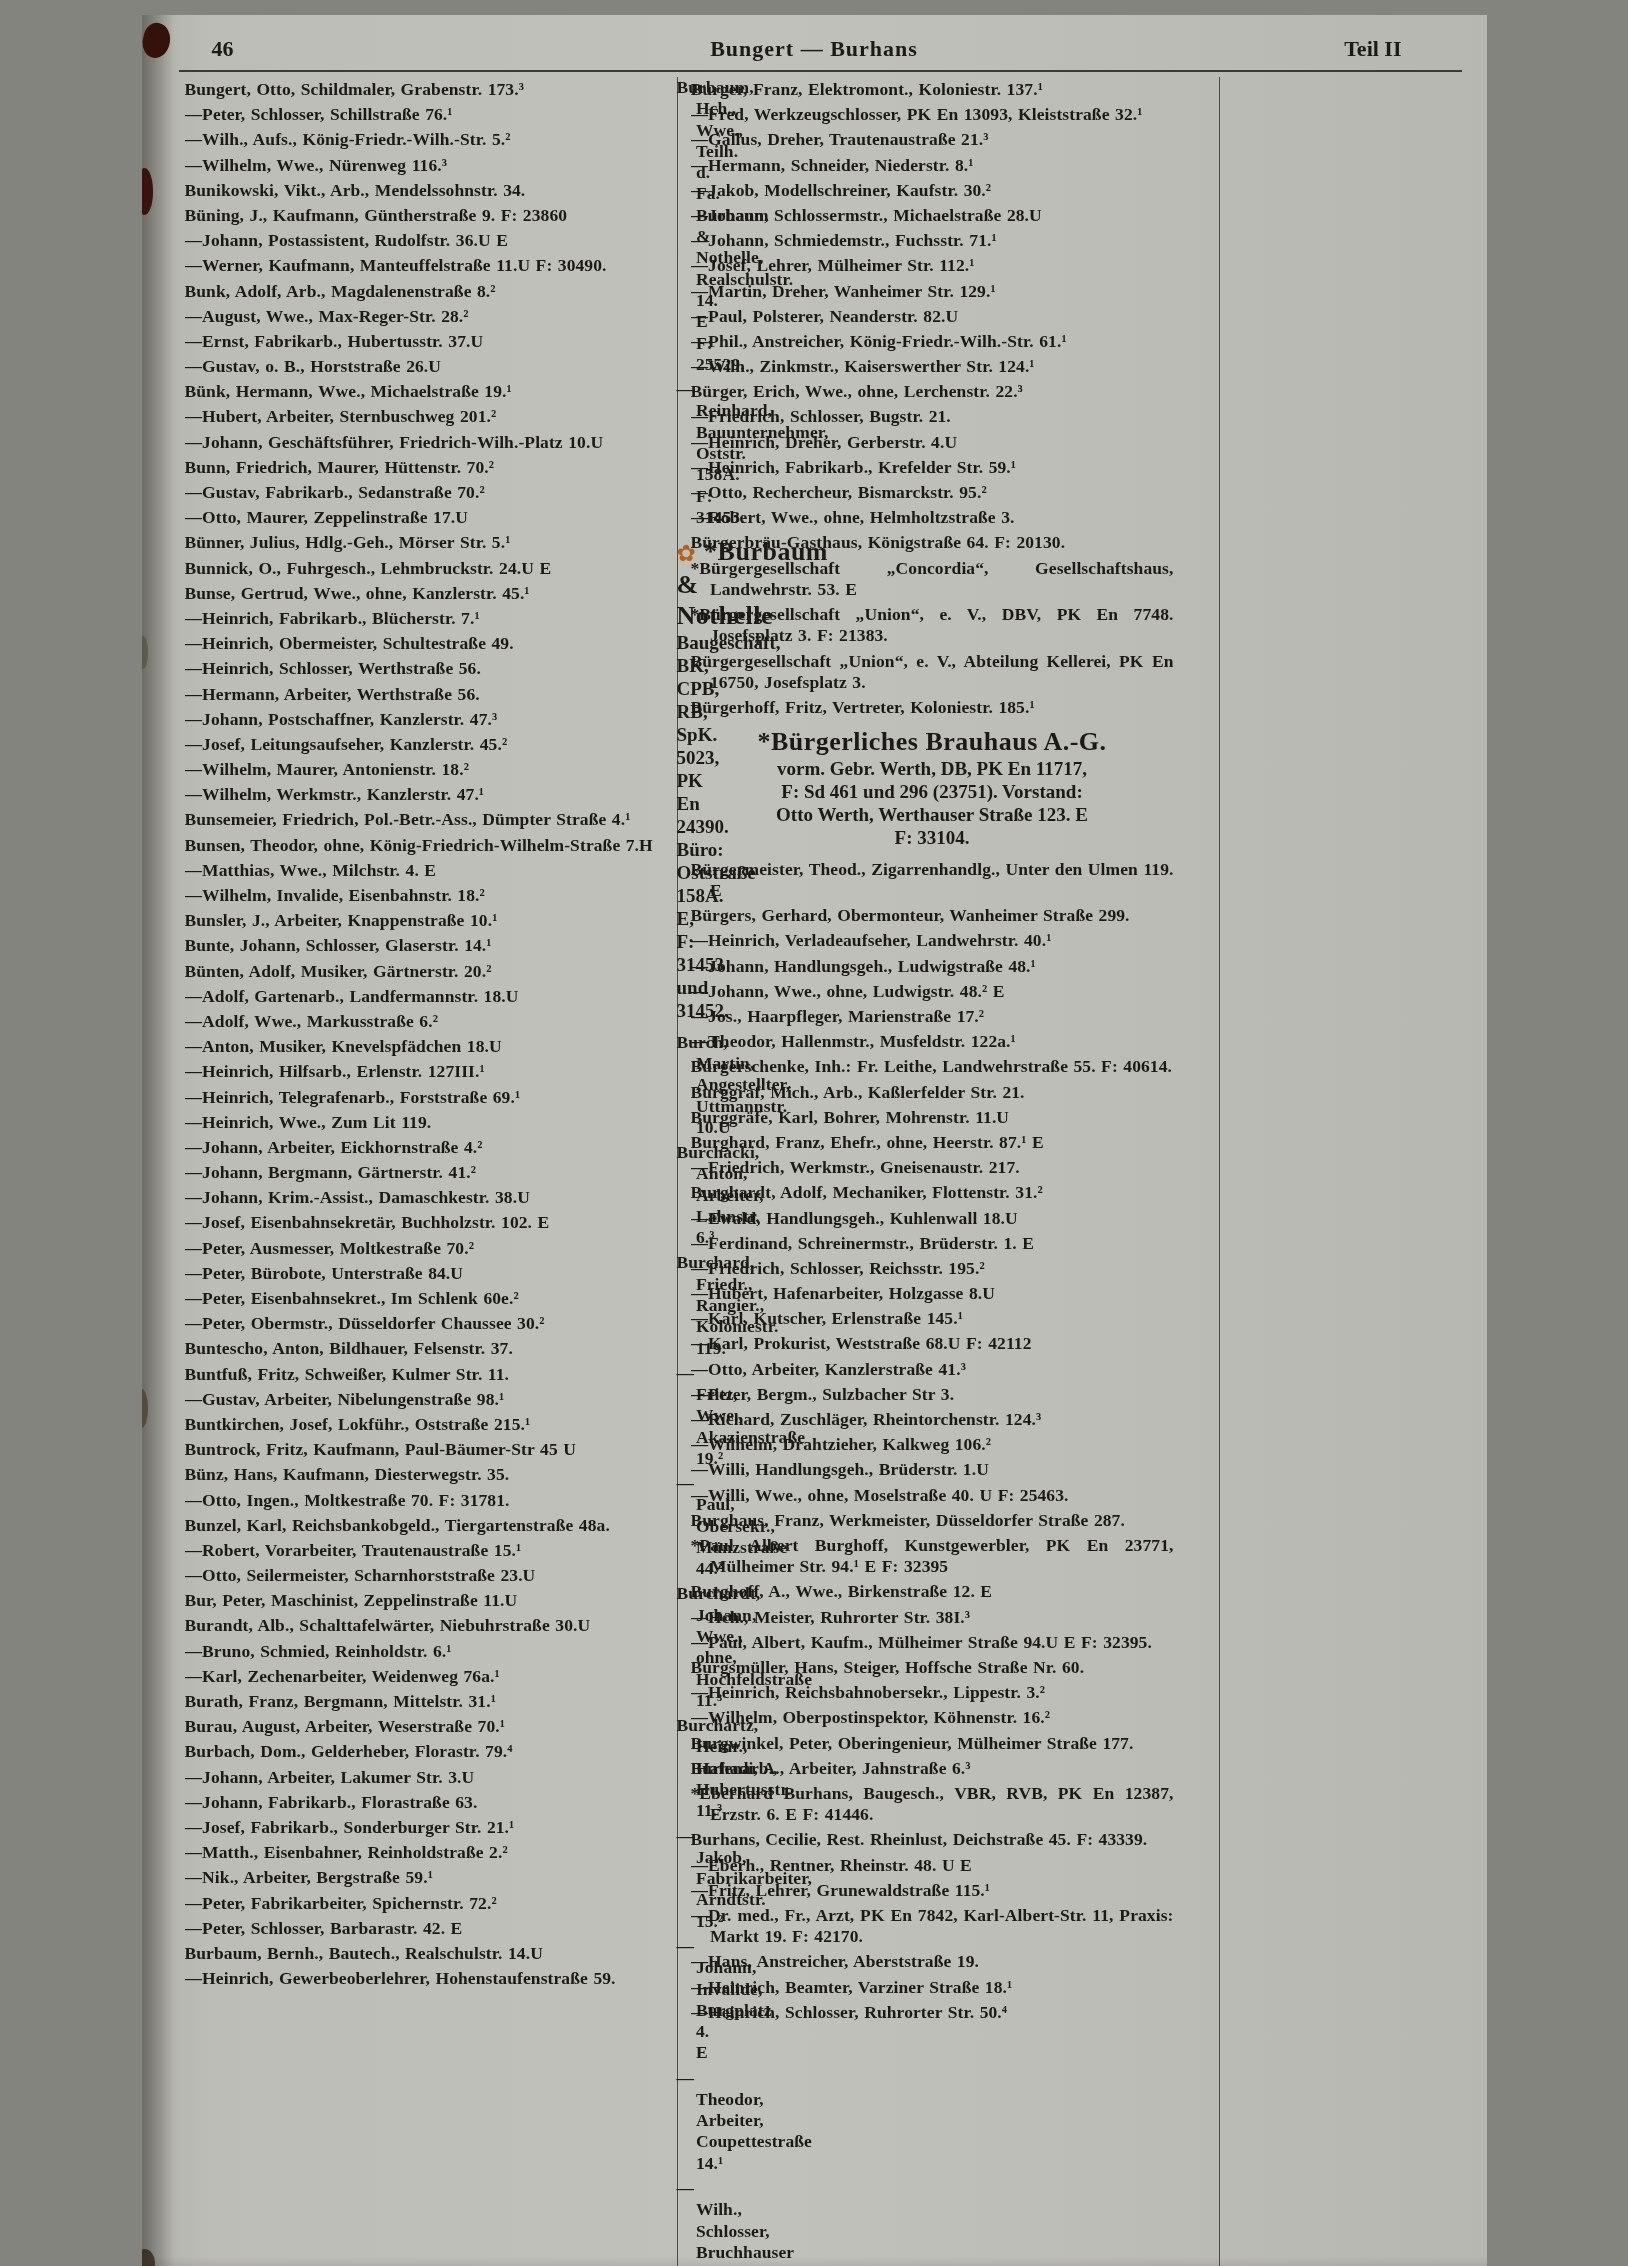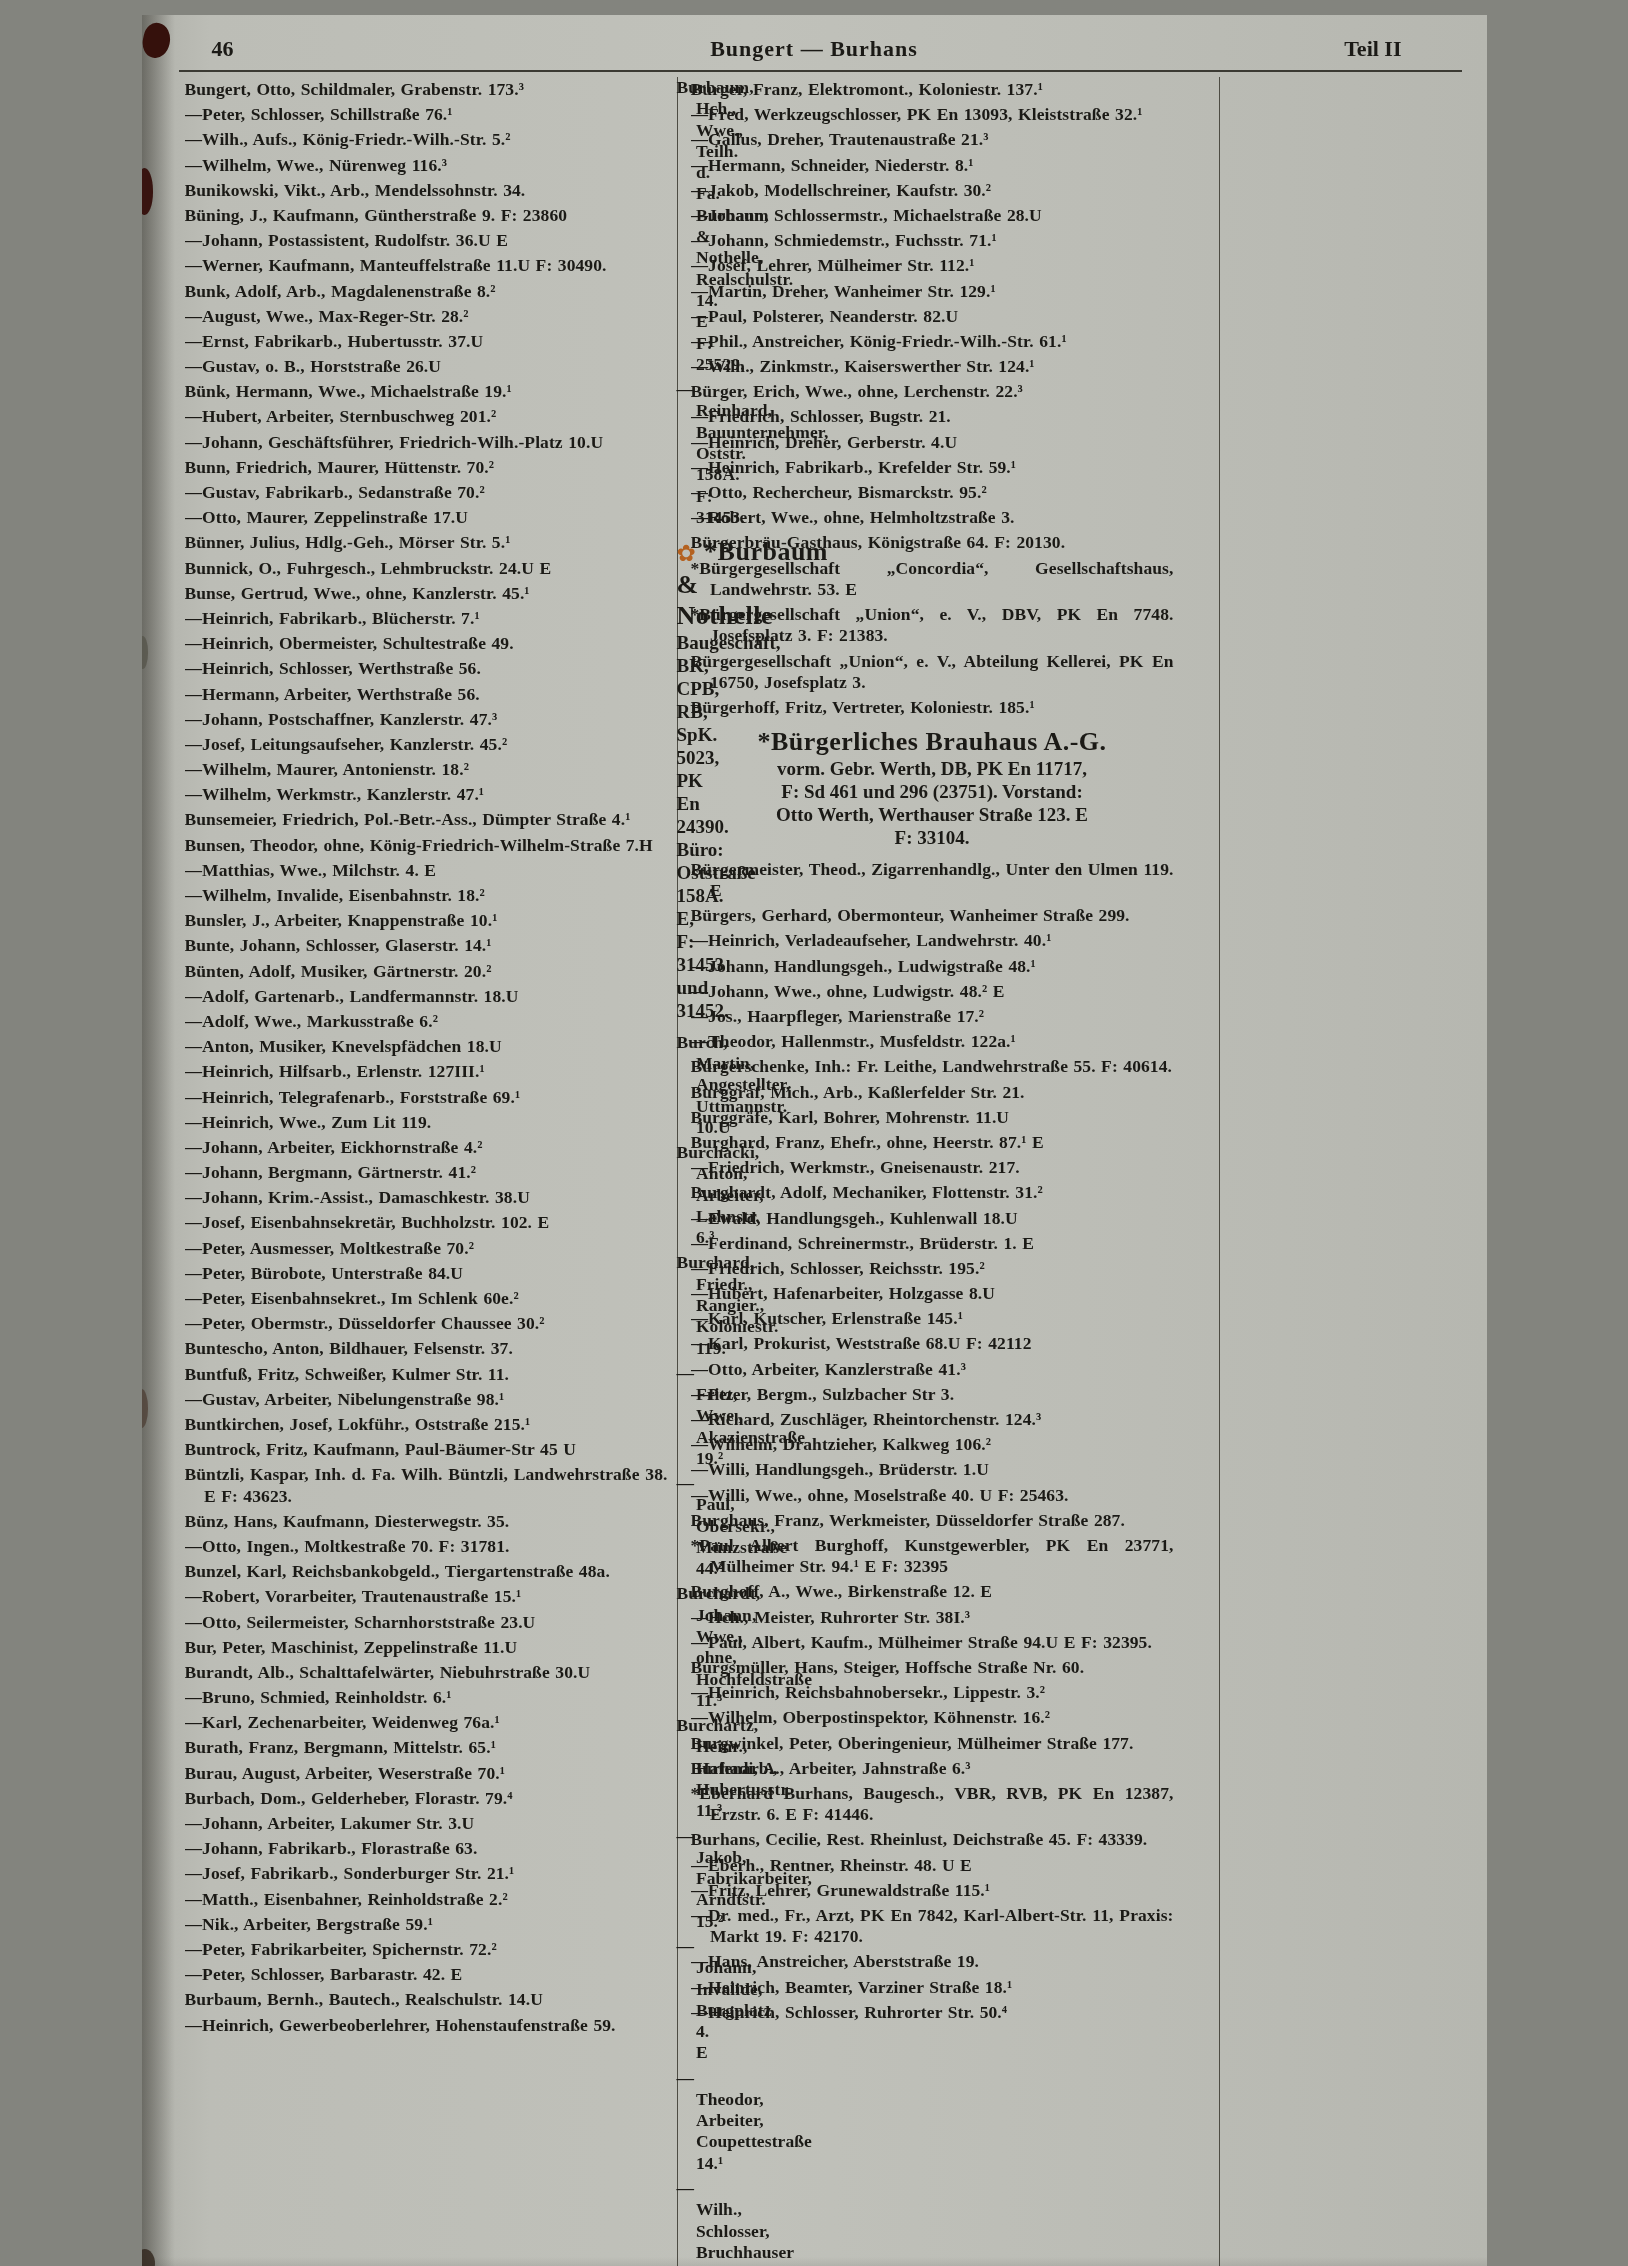--- a/index.html
+++ b/index.html
@@ -121,31 +121,30 @@
       <p class="entry">—Josef, Eisenbahnsekretär, Buchholzstr. 102. E</p>
       <p class="entry">—Peter, Ausmesser, Moltkestraße 70.²</p>
       <p class="entry">—Peter, Bürobote, Unterstraße 84.U</p>
       <p class="entry">—Peter, Eisenbahnsekret., Im Schlenk 60e.²</p>
       <p class="entry">—Peter, Obermstr., Düsseldorfer Chaussee 30.²</p>
       <p class="entry">Buntescho, Anton, Bildhauer, Felsenstr. 37.</p>
       <p class="entry">Buntfuß, Fritz, Schweißer, Kulmer Str. 11.</p>
       <p class="entry">—Gustav, Arbeiter, Nibelungenstraße 98.¹</p>
       <p class="entry">Buntkirchen, Josef, Lokführ., Oststraße 215.¹</p>
       <p class="entry">Buntrock, Fritz, Kaufmann, Paul-Bäumer-Str 45 U</p>
-      <p class="entry">Büntzli, Kaspar, Inh. d. Fa. Wilh. Büntzli, Landwehrstraße 38. E F: 43623.</p>
       <p class="entry">Bünz, Hans, Kaufmann, Diesterwegstr. 35.</p>
       <p class="entry">—Otto, Ingen., Moltkestraße 70. F: 31781.</p>
       <p class="entry">Bunzel, Karl, Reichsbankobgeld., Tiergartenstraße 48a.</p>
       <p class="entry">—Robert, Vorarbeiter, Trautenaustraße 15.¹</p>
       <p class="entry">—Otto, Seilermeister, Scharnhorststraße 23.U</p>
       <p class="entry">Bur, Peter, Maschinist, Zeppelinstraße 11.U</p>
       <p class="entry">Burandt, Alb., Schalttafelwärter, Niebuhrstraße 30.U</p>
       <p class="entry">—Bruno, Schmied, Reinholdstr. 6.¹</p>
       <p class="entry">—Karl, Zechenarbeiter, Weidenweg 76a.¹</p>
-      <p class="entry">Burath, Franz, Bergmann, Mittelstr. 65.¹</p>
+      <p class="entry">Burath, Franz, Bergmann, Mittelstr. 31.¹</p>
       <p class="entry">Burau, August, Arbeiter, Weserstraße 70.¹</p>
       <p class="entry">Burbach, Dom., Gelderheber, Florastr. 79.⁴</p>
       <p class="entry">—Johann, Arbeiter, Lakumer Str. 3.U</p>
       <p class="entry">—Johann, Fabrikarb., Florastraße 63.</p>
       <p class="entry">—Josef, Fabrikarb., Sonderburger Str. 21.¹</p>
       <p class="entry">—Matth., Eisenbahner, Reinholdstraße 2.²</p>
       <p class="entry">—Nik., Arbeiter, Bergstraße 59.¹</p>
       <p class="entry">—Peter, Fabrikarbeiter, Spichernstr. 72.²</p>
       <p class="entry">—Peter, Schlosser, Barbarastr. 42. E</p>
       <p class="entry">Burbaum, Bernh., Bautech., Realschulstr. 14.U</p>

